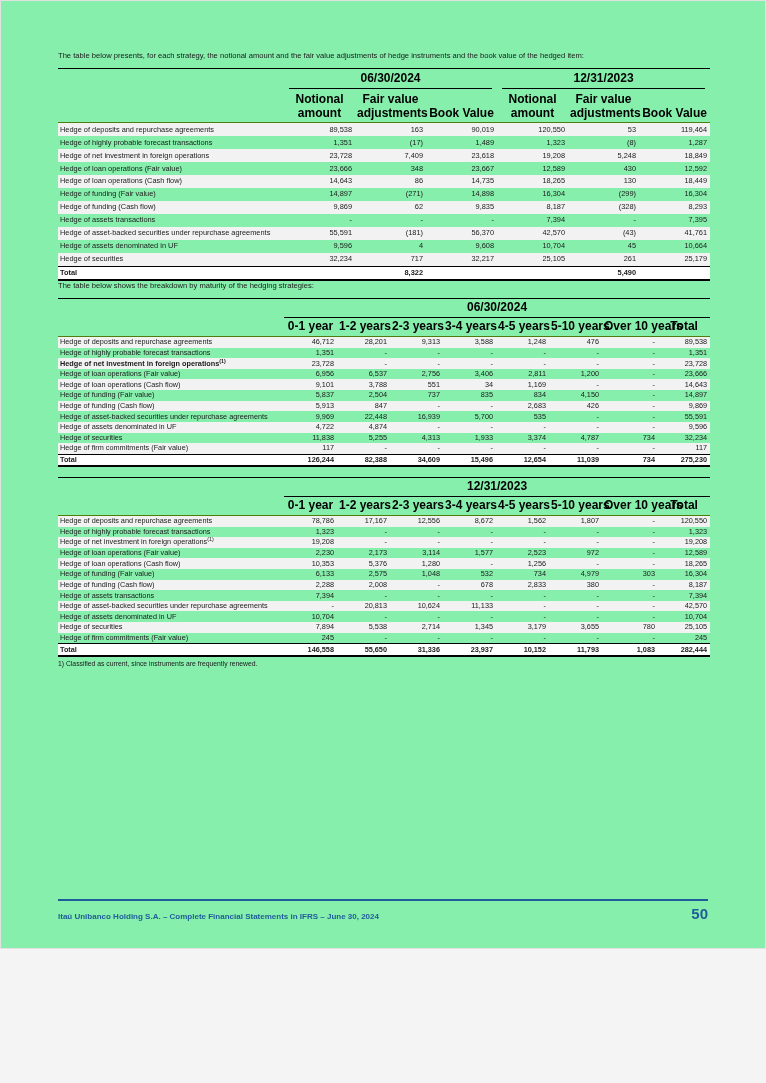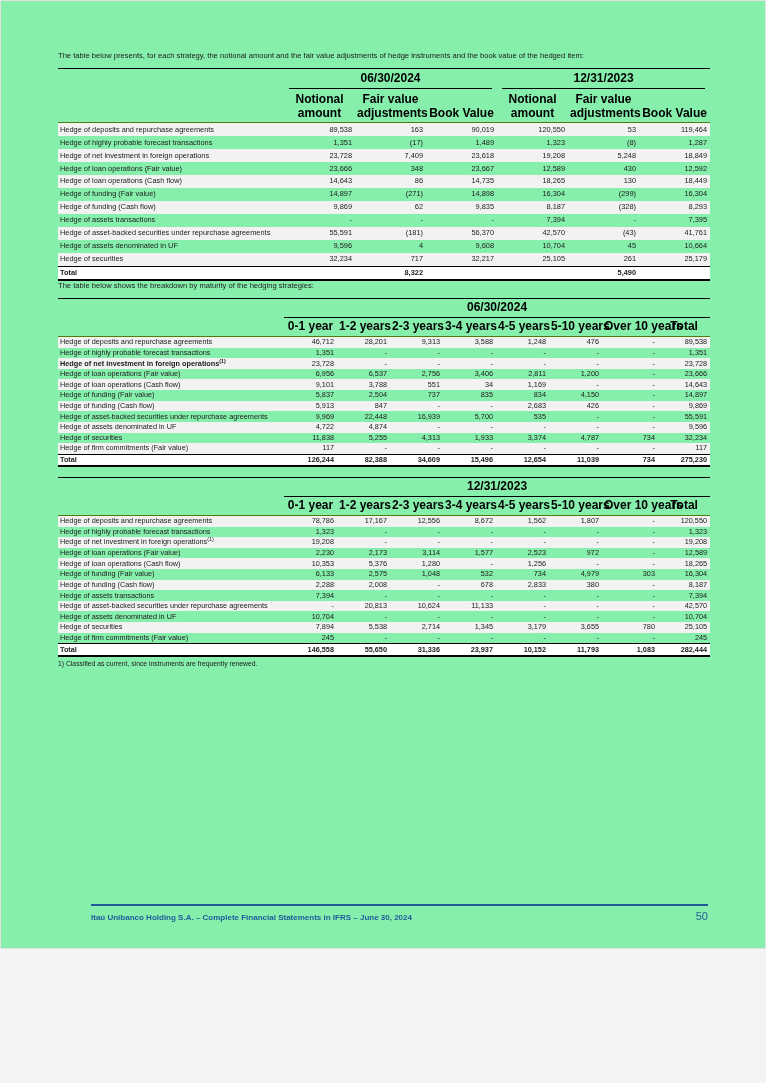--- a/index.html
+++ b/index.html
@@ -41,25 +41,25 @@
     border-top: 1px solid #000; border-bottom: 2px solid #000;
     font-weight: bold; background: #fff;
   }
   .th-period { border-bottom: 1px solid #000; }
   table.m-tbl td { padding: 1.3px 3px; font-size: 7.3px; }
   table.m-tbl tr.colhead th { white-space: nowrap; }
   .bold { font-weight: bold; }
   sup { font-size: 5.3px; vertical-align: super; line-height: 0; }
   .footnote { font-size: 6.8px; color: #1a1a1a; margin: 3px 0 0 0; }
 
-  .footer { position: absolute; left: 57px; right: 57px; bottom: 26px; margin-left: 33px; }
+  .footer { position: absolute; left: 57px; right: 57px; bottom: 26px; }
   .footer-rule { border-top: 2px solid var(--accent, #1f5c99); margin-bottom: 4px; }
   .footer-row { display: flex; justify-content: space-between; align-items: baseline; }
   .footer-title { font-size: 8px; font-weight: bold; color: var(--accent, #1f5c99); }
-  .page-num { font-size: 11px; font-weight: normal; color: var(--accent, #1f5c99); }
+  .page-num { font-size: 15px; font-weight: bold; color: var(--accent, #1f5c99); }
 
   #table1 { margin-bottom: 0; }
   #mtable0 { margin-bottom: 10px; }
 </style>
 </head>
 <body>
 
 <div class="page">
   <p class="intro">The table below presents, for each strategy, the notional amount and the fair value adjustments of hedge instruments and the book value of the hedged item:</p>
 

